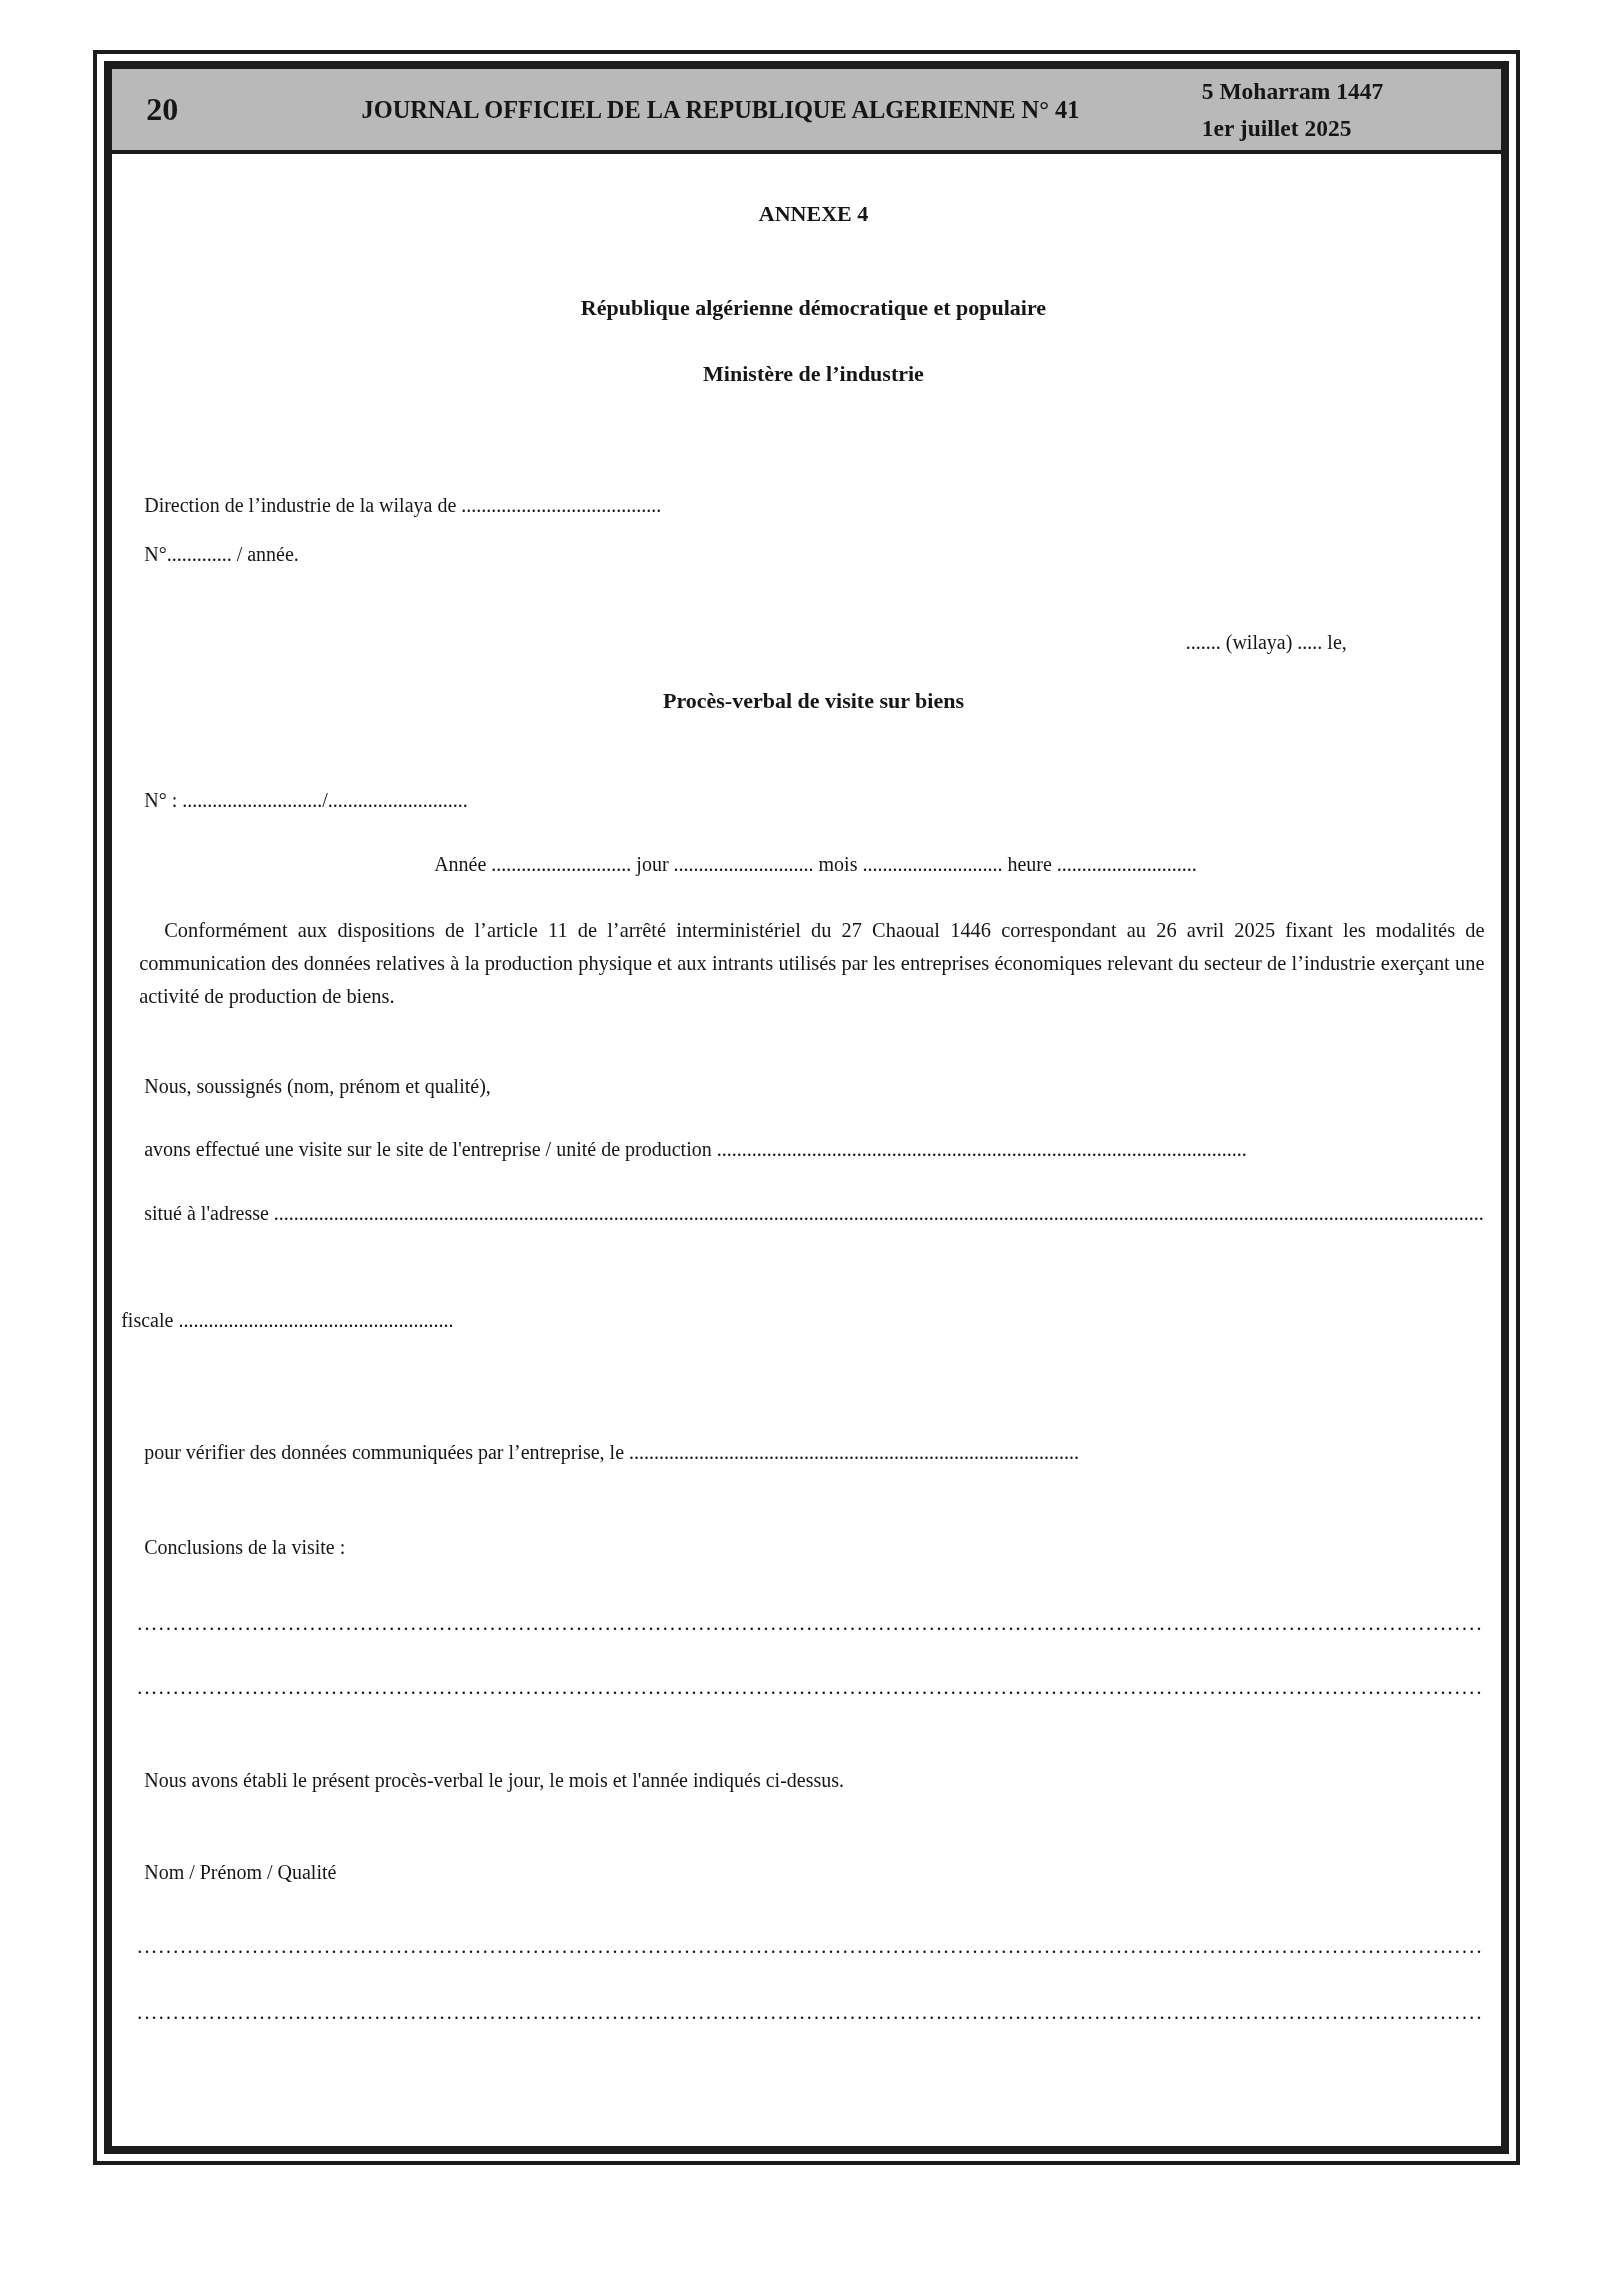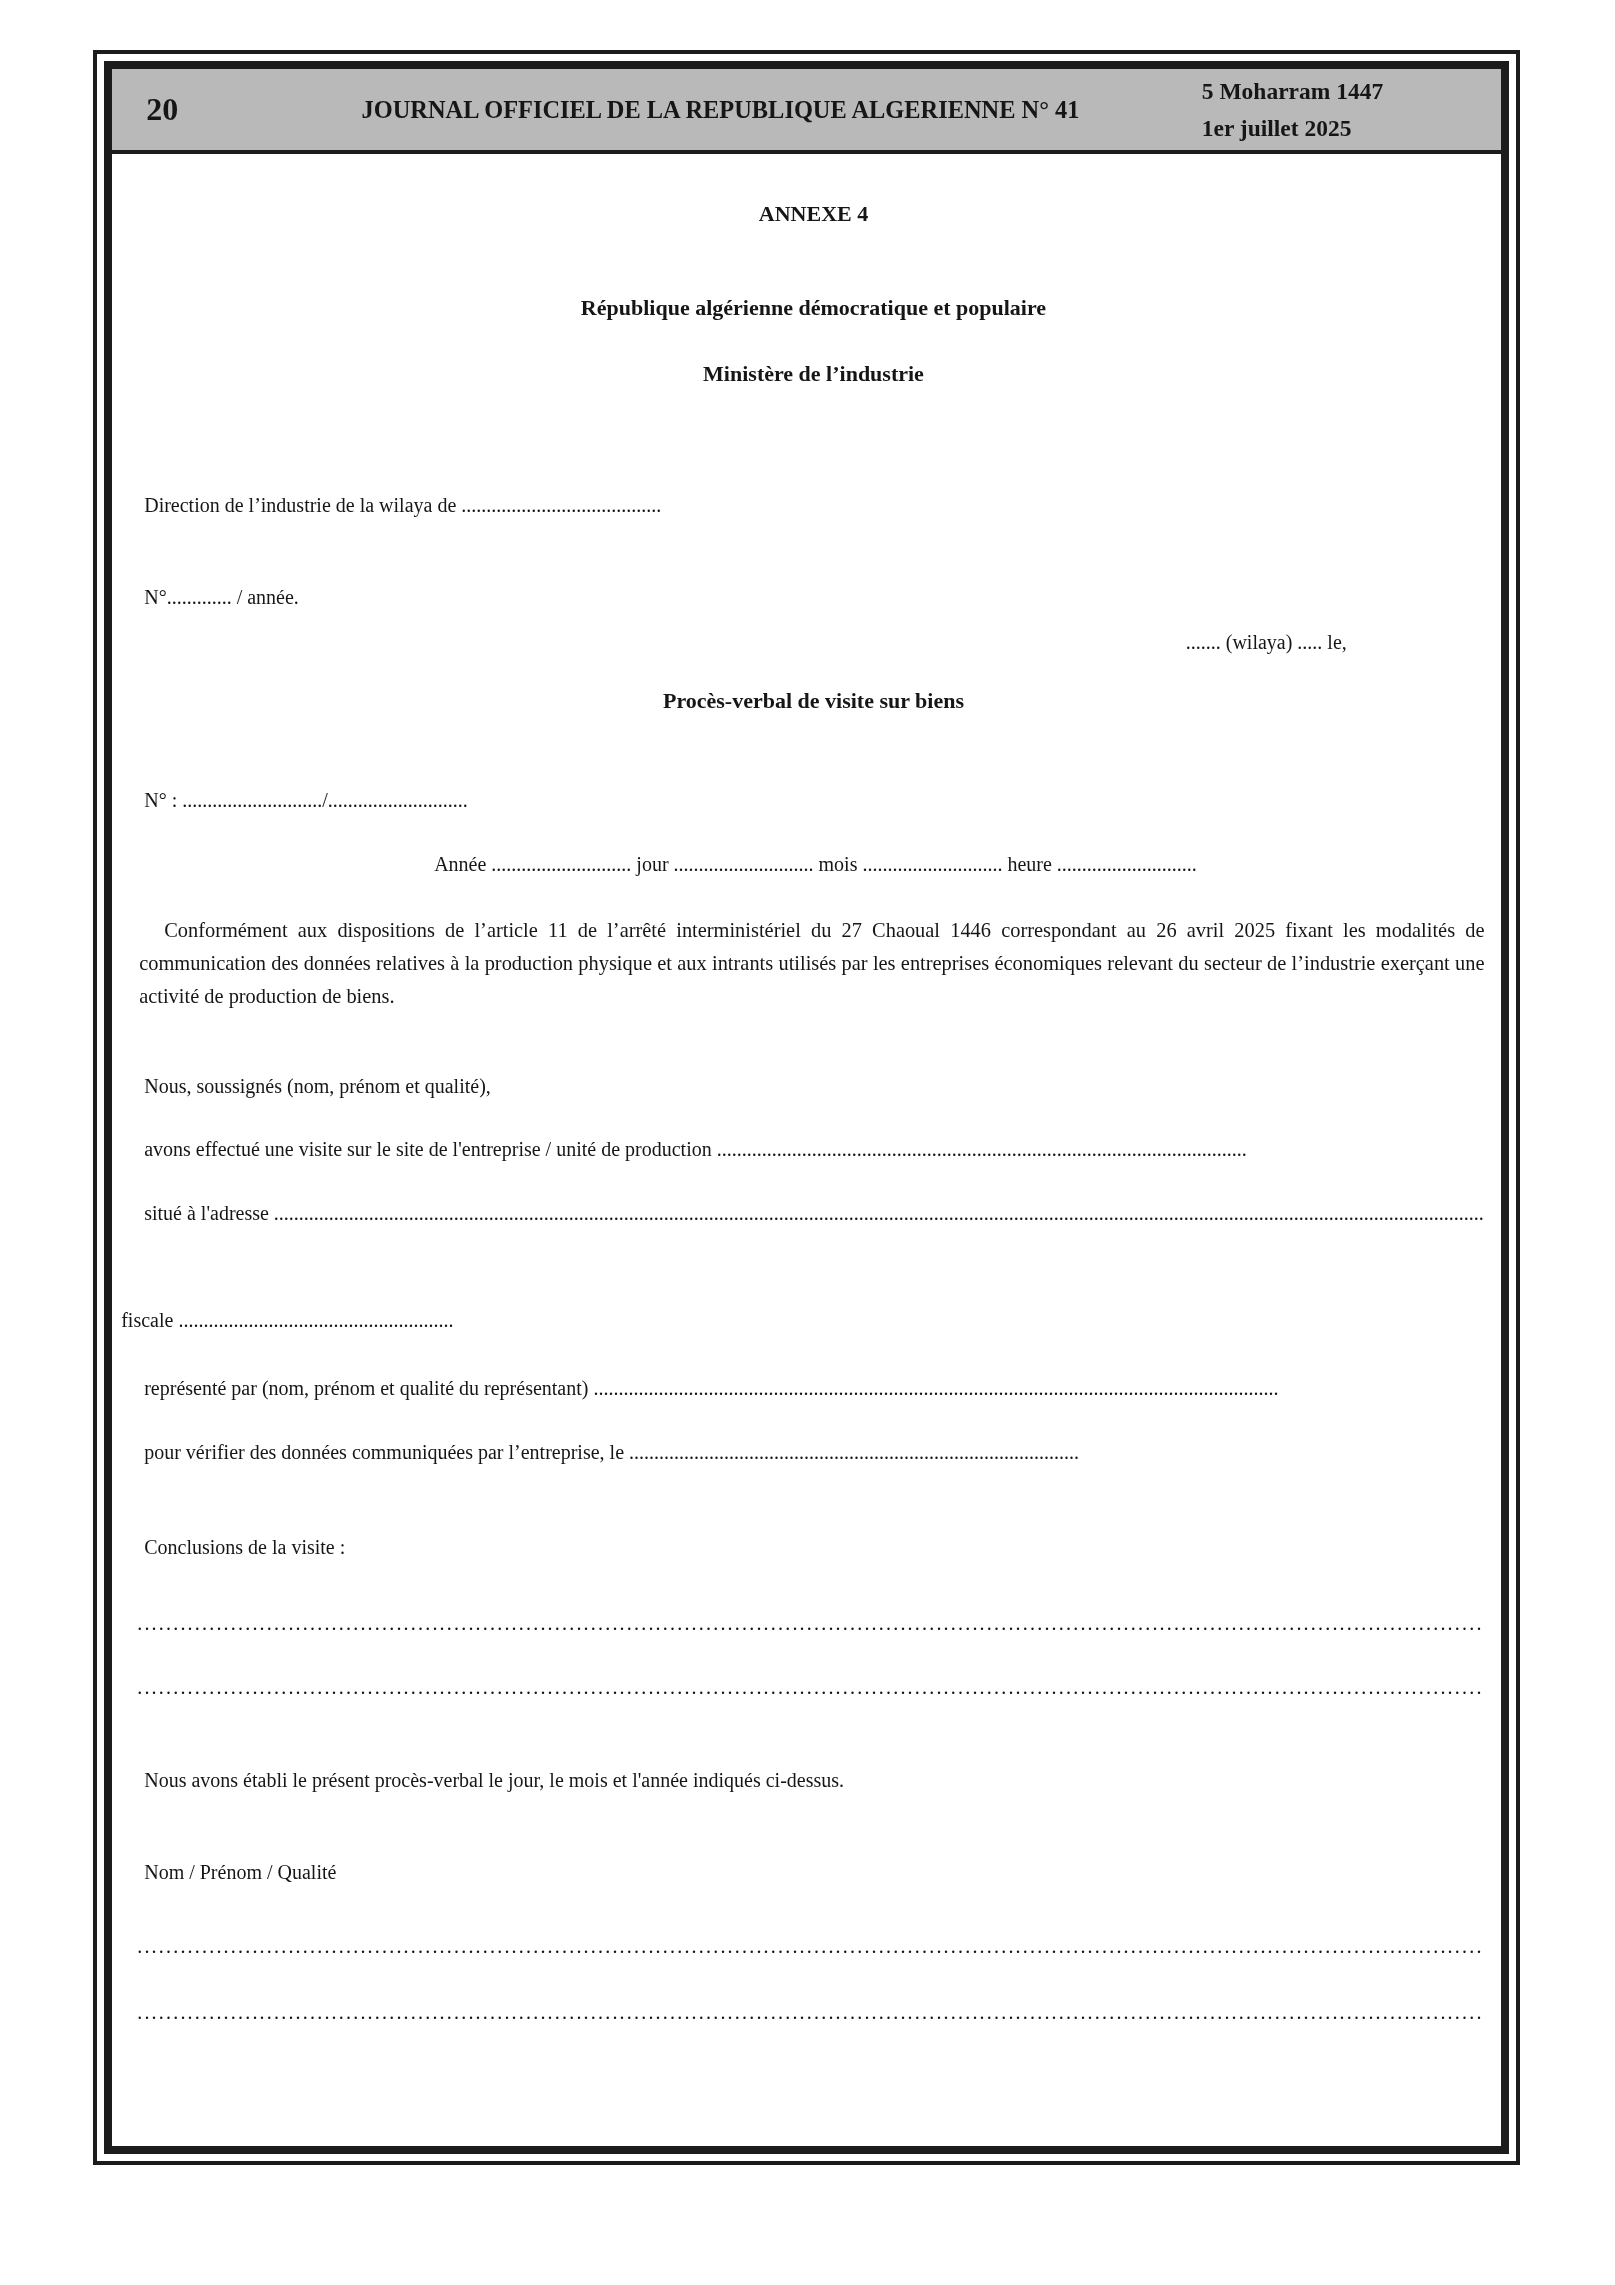--- a/index.html
+++ b/index.html
@@ -79,41 +79,40 @@
       </div>
 
       <div class="line center" style="top:131px;">ANNEXE 4</div>
 
       <div class="line center" style="top:225px;">République algérienne démocratique et populaire</div>
 
       <div class="line center" style="top:291px;">Ministère de l’industrie</div>
 
       <div class="line" style="top:423px;">Direction de l’industrie de la wilaya de ........................................</div>
 
-      <div class="line" style="top:515px;">N°............. / année.</div>
+      <div class="line" style="top:472px;">N°............. / année.</div>
 
       <div class="line right-wilaya" style="top:560px;">....... (wilaya) ..... le,</div>
 
       <div class="line center" style="top:618px;">Procès-verbal de visite sur biens</div>
 
       <div class="line" style="top:718px;">N° : ............................/............................</div>
 
       <div class="line" style="top:782px; left:36px;text-align:center;">Année ............................ jour ............................ mois ............................ heure ............................</div>
 
       <div class="para" style="top:845px;">Conformément aux dispositions de l’article 11 de l’arrêté interministériel du 27 Chaoual 1446 correspondant au 26 avril 2025 fixant les modalités de communication des données relatives à la production physique et aux intrants utilisés par les entreprises économiques relevant du secteur de l’industrie exerçant une activité de production de biens.</div>
 
       <div class="line" style="top:1004px;">Nous, soussignés (nom, prénom et qualité),</div>
 
       <div class="line" style="top:1067px;">avons effectué une visite sur le site de l'entreprise / unité de production ..........................................................................................................</div>
 
       <div class="line" style="top:1131px;">situé à l'adresse ...........................................................................................................................................................................................................................................................................</div>
 
       <div class="line" style="top:1238px; left:9px;">fiscale .......................................................</div>
 
-      <div class="line" style="top:1306px;">représenté par (nom, prénom et qualité du représentant) .........................................................................................................................................</div>
 
       <div class="line" style="top:1370px;">pour vérifier des données communiquées par l’entreprise, le ..........................................................................................</div>
 
       <div class="line" style="top:1465px;">Conclusions de la visite :</div>
 
       <div class="line dotline" style="top:1541px; left:25px;">................................................................................................................................................................................................................................................................................................................................................................................................................................................................</div>
       <div class="line dotline" style="top:1605px; left:25px;">................................................................................................................................................................................................................................................................................................................................................................................................................................................................</div>
 
       <div class="line" style="top:1664px;margin-top:34px;">Nous avons établi le présent procès-verbal le jour, le mois et l'année indiqués ci-dessus.</div>
 

